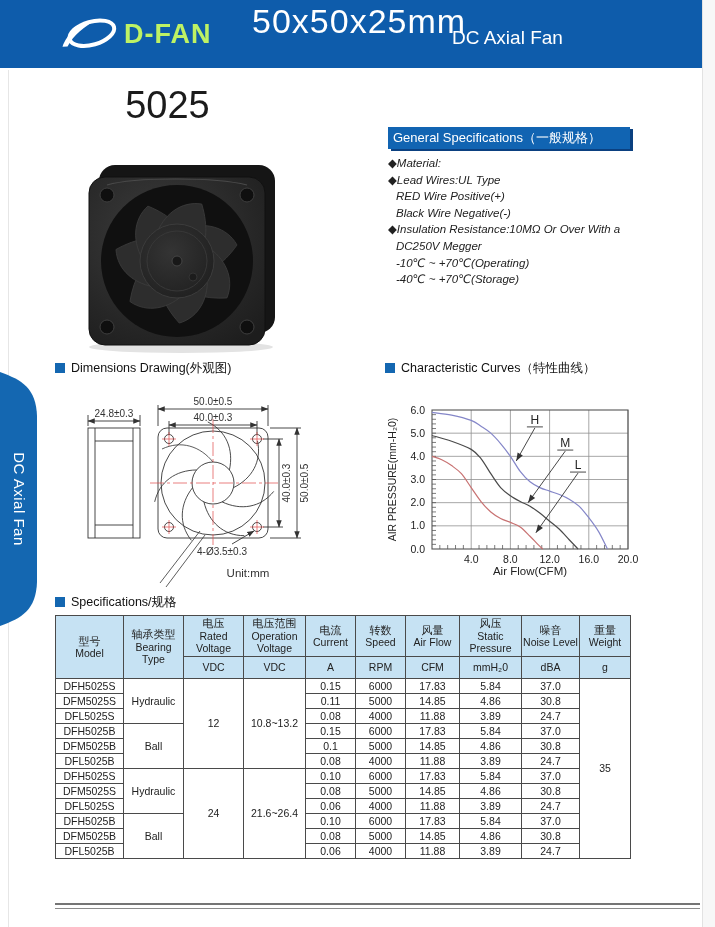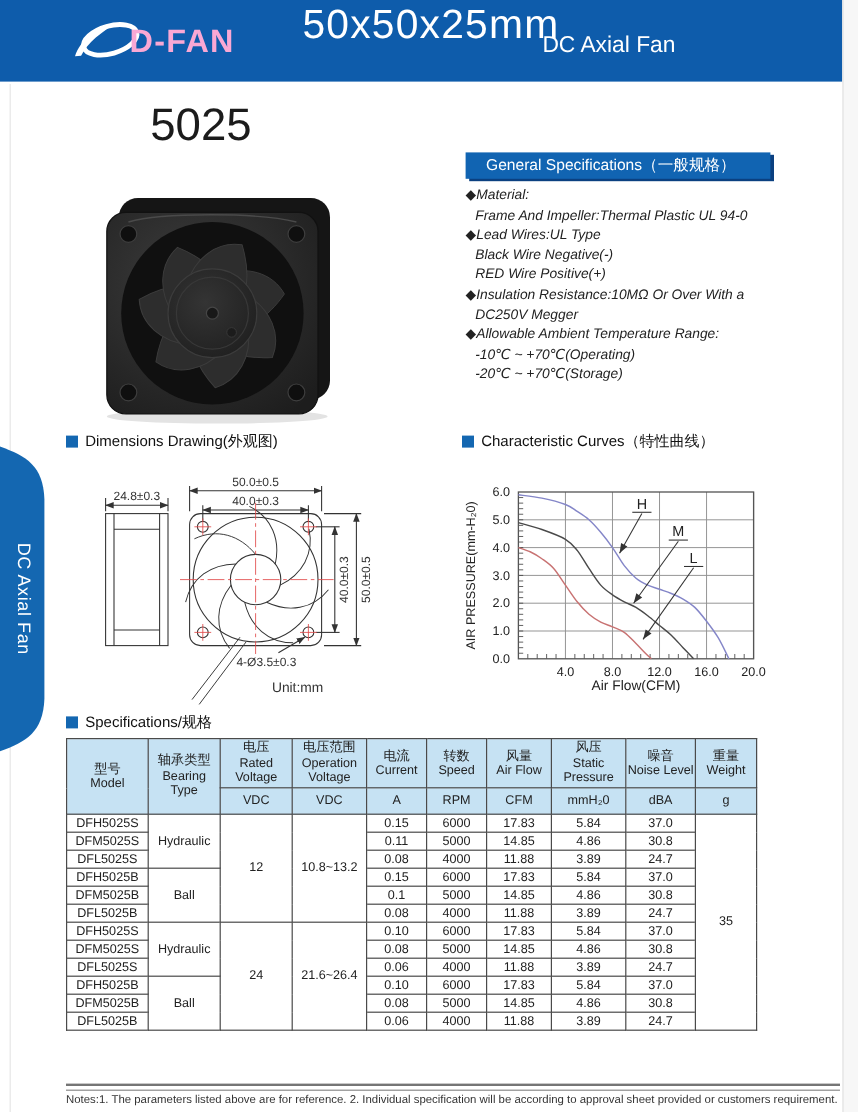--- a/index.html
+++ b/index.html
@@ -1,37 +1,37 @@
 <!DOCTYPE html>
 <html><head>
 <meta charset="utf-8">
 <style>
   html,body{margin:0;padding:0;background:#e9e9e9;}
   #page{position:relative;width:715px;height:927px;background:#ffffff;overflow:hidden;
         font-family:"Liberation Sans","DejaVu Sans",sans-serif;color:#222;}
   
   .hdr{position:absolute;left:0;top:0;width:702px;height:68px;background:#0e5cab;}
   .hdr-logo{position:absolute;left:58px;top:13px;width:62px;height:42px;}
-  .hdr-brand{position:absolute;left:108px;top:19px;font-size:27px;font-weight:bold;color:#f9a8d4;letter-spacing:1px;}
+  .hdr-brand{position:absolute;left:124px;top:19px;font-size:27px;font-weight:bold;color:#bef264;letter-spacing:1px;}
   .hdr-title{position:absolute;left:252px;top:2px;font-size:34px;color:#fff;letter-spacing:1px;}
   .hdr-sub{position:absolute;left:452px;top:27px;font-size:19px;color:#fff;}
   .edge-right{position:absolute;left:702px;top:0;width:13px;height:927px;background:#f7f7f7;border-left:1px solid #e2e2e2;}
   .edge-left{position:absolute;left:8px;top:70px;width:1px;height:857px;background:#e6e6e6;}
   
   .side-tab{position:absolute;left:0;top:368px;width:42px;height:262px;}
   .side-tab svg{position:absolute;left:0;top:0;}
   .side-label{position:absolute;left:-111px;top:110px;width:260px;height:42px;line-height:42px;
               text-align:center;color:#fff;font-size:15px;letter-spacing:.5px;transform:rotate(90deg);}
   
   .prod-title{position:absolute;left:95px;top:84px;width:145px;text-align:center;
               font-size:38px;color:#1b1b1b;}
   .fan-photo{position:absolute;left:65px;top:145px;width:235px;height:210px;}
   
   .gs-bar{position:absolute;left:388px;top:127px;width:237px;height:22px;background:#1164b2;
-          color:#fff;font-size:13px;line-height:22px;padding-left:17px;
+          color:#fff;font-size:13px;line-height:22px;padding-left:5px;
           box-shadow:3px 2px 0 0 #0b4080;}
   .gs-list{position:absolute;left:388px;top:155px;width:310px;font-size:11.5px;line-height:16.6px;color:#222;font-style:italic;}
   .gs-list .ind{padding-left:8px;}
   
   .sec-title{position:absolute;font-size:12.5px;color:#111;}
   .sq{display:inline-block;width:10px;height:10px;background:#1467b1;margin-right:6px;vertical-align:-1px;}
   
   .dims-svg{position:absolute;left:50px;top:385px;}
   .chart-svg{position:absolute;left:383px;top:385px;}
   
@@ -109,29 +109,27 @@
         <circle cx="182" cy="50" r="7"></circle>
       <circle cx="42" cy="182" r="7"></circle>
         <circle cx="182" cy="182" r="7"></circle>
     </g>
     <path d="M42,40 C70,32 150,32 182,40" fill="none" stroke="#4a4a4a" stroke-width="1.2"></path>
   </svg>
 
   <div class="gs-bar">General Specifications（一般规格）</div>
   <div class="gs-list">
     <div>◆Material:</div>
-    <div class="ind">Frame And Impeller:Thermal Plastic UL 94-0</div>
     <div>◆Lead Wires:UL Type</div>
+    <div class="ind">RED Wire Positive(+)</div>
     <div class="ind">Black Wire Negative(-)</div>
-    <div class="ind">RED Wire Positive(+)</div>
     <div>◆Insulation Resistance:10MΩ Or Over With a</div>
     <div class="ind">DC250V Megger</div>
-    <div>◆Allowable Ambient Temperature Range:</div>
     <div class="ind">-10℃ ~ +70℃(Operating)</div>
-    <div class="ind">-20℃ ~ +70℃(Storage)</div>
+    <div class="ind">-40℃ ~ +70℃(Storage)</div>
   </div>
 
   <div class="sec-title" style="left:55px;top:360px;">
     <span class="sq"></span><span>Dimensions Drawing(外观图)</span>
   </div>
   <div class="sec-title" style="left:385px;top:360px;">
     <span class="sq"></span><span>Characteristic Curves（特性曲线）</span>
   </div>
 
   <svg class="dims-svg" width="320" height="205" viewBox="0 0 320 205">
@@ -475,15 +473,14 @@
         <td>0.06</td>
         <td>4000</td>
         <td>11.88</td>
         <td>3.89</td>
         <td>24.7</td>
       </tr>
     </tbody>
   </table>
 
   <div class="dbl-rule"></div>
-  <div class="notes">Notes:1. The parameters listed above are for reference.   2. Individual specification will be according to approval sheet provided or customers requirement.</div>
 
 </div>
 
 </body></html>

